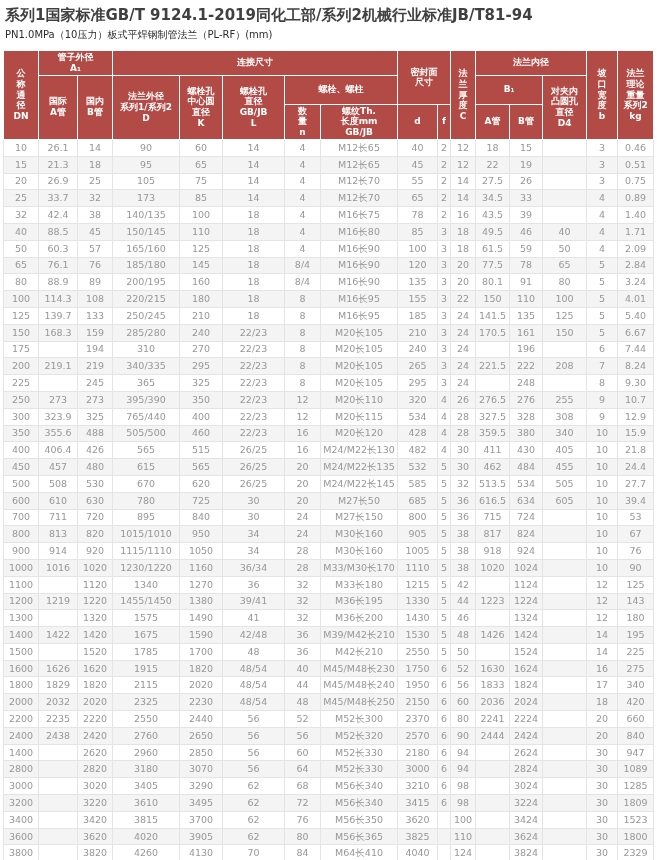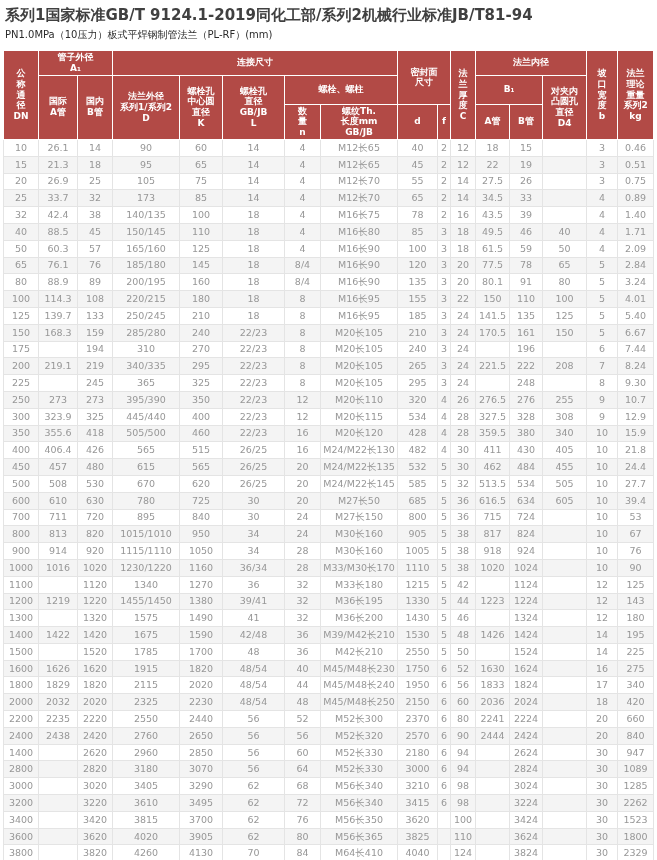--- a/index.html
+++ b/index.html
@@ -401,38 +401,38 @@
           <td>276.5</td>
           <td>276</td>
           <td>255</td>
           <td>9</td>
           <td>10.7</td>
         </tr>
         <tr>
           <td>300</td>
           <td>323.9</td>
           <td>325</td>
-          <td>445/440</td>
+          <td>765/440</td>
           <td>400</td>
           <td>22/23</td>
           <td>12</td>
           <td>M20长115</td>
           <td>534</td>
           <td>4</td>
           <td>28</td>
           <td>327.5</td>
           <td>328</td>
           <td>308</td>
           <td>9</td>
           <td>12.9</td>
         </tr>
         <tr>
           <td>350</td>
           <td>355.6</td>
-          <td>418</td>
+          <td>488</td>
           <td>505/500</td>
           <td>460</td>
           <td>22/23</td>
           <td>16</td>
           <td>M20长120</td>
           <td>428</td>
           <td>4</td>
           <td>28</td>
           <td>359.5</td>
           <td>380</td>
@@ -827,21 +827,21 @@
           <td>62</td>
           <td>72</td>
           <td>M56长340</td>
           <td>3415</td>
           <td>6</td>
           <td>98</td>
           <td></td>
           <td>3224</td>
           <td></td>
           <td>30</td>
-          <td>2262</td>
+          <td>1809</td>
         </tr>
         <tr>
           <td>3400</td>
           <td></td>
           <td>3420</td>
           <td>3815</td>
           <td>3700</td>
           <td>62</td>
           <td>76</td>
           <td>M56长350</td>

